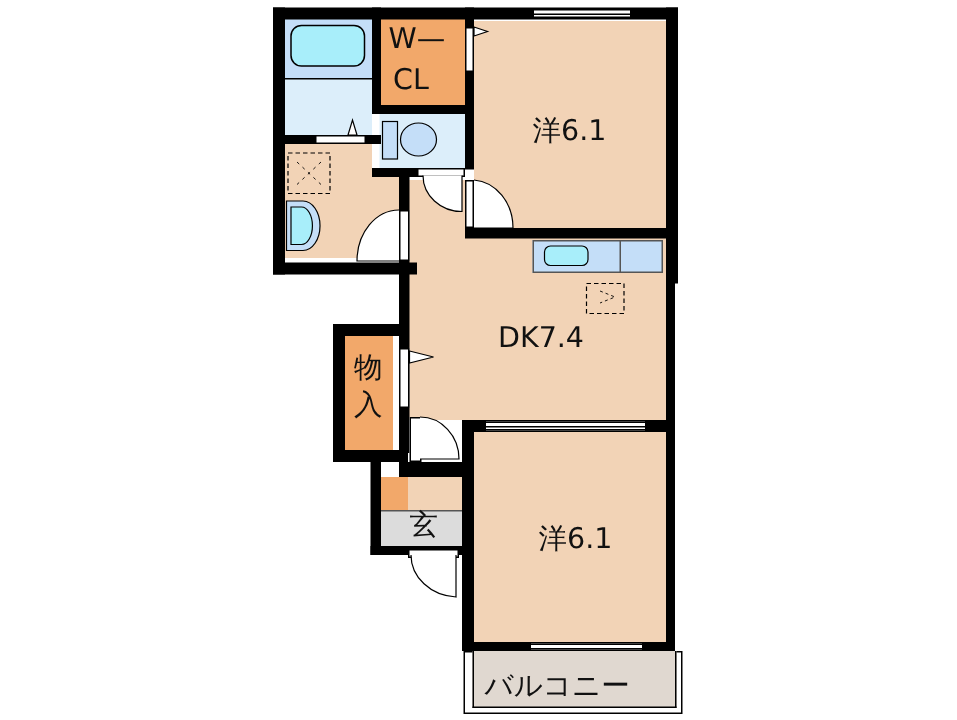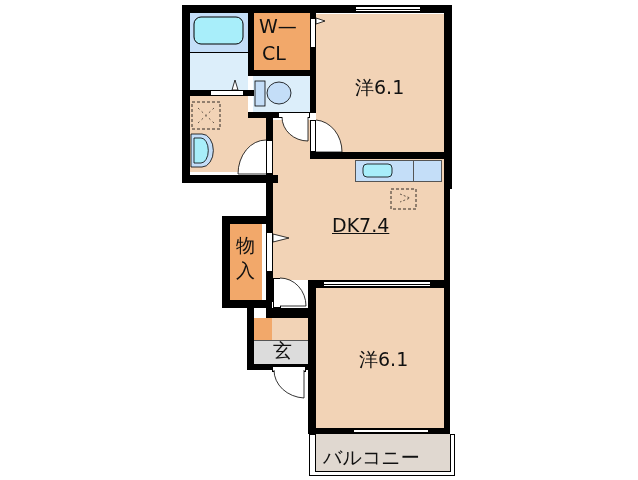--- a/index.html
+++ b/index.html
@@ -130,18 +130,18 @@
     <rect x="1" y="1" width="29" height="13" rx="4" ry="4" fill="#a8eefa" stroke="#000" stroke-width="0.8"></rect>
   </svg>
 <svg style="left:390px;top:188px;" width="28" height="24">
   <rect x="1" y="1" width="25" height="20" fill="none" stroke="#000" stroke-width="0.8" stroke-dasharray="3,2"></rect>
   <polyline points="10,6 20,10 10,14" fill="none" stroke="#000" stroke-width="0.6" stroke-dasharray="2,2"></polyline>
 </svg>
 
 <div class="label" style="left:259px;top:17px;font-size:19px;">W—</div>
 <div class="label" style="left:262px;top:44px;font-size:19px;">CL</div>
 <div class="label" style="left:355px;top:78px;font-size:19px;">洋6.1</div>
-<div class="label" style="left:332px;top:216px;font-size:19px;text-decoration:underline;">DK7.4</div>
+<div class="label" style="left:332px;top:216px;font-size:19px;">DK7.4</div>
 <div class="label" style="left:236px;top:236px;font-size:19px;">物</div>
 <div class="label" style="left:236px;top:261px;font-size:19px;">入</div>
 <div class="label" style="left:273px;top:341px;font-size:19px;">玄</div>
 <div class="label" style="left:359px;top:350px;font-size:19px;">洋6.1</div>
 <div class="label" style="left:323px;top:448px;font-size:19px;">バルコニー</div>
 
 </body></html>

